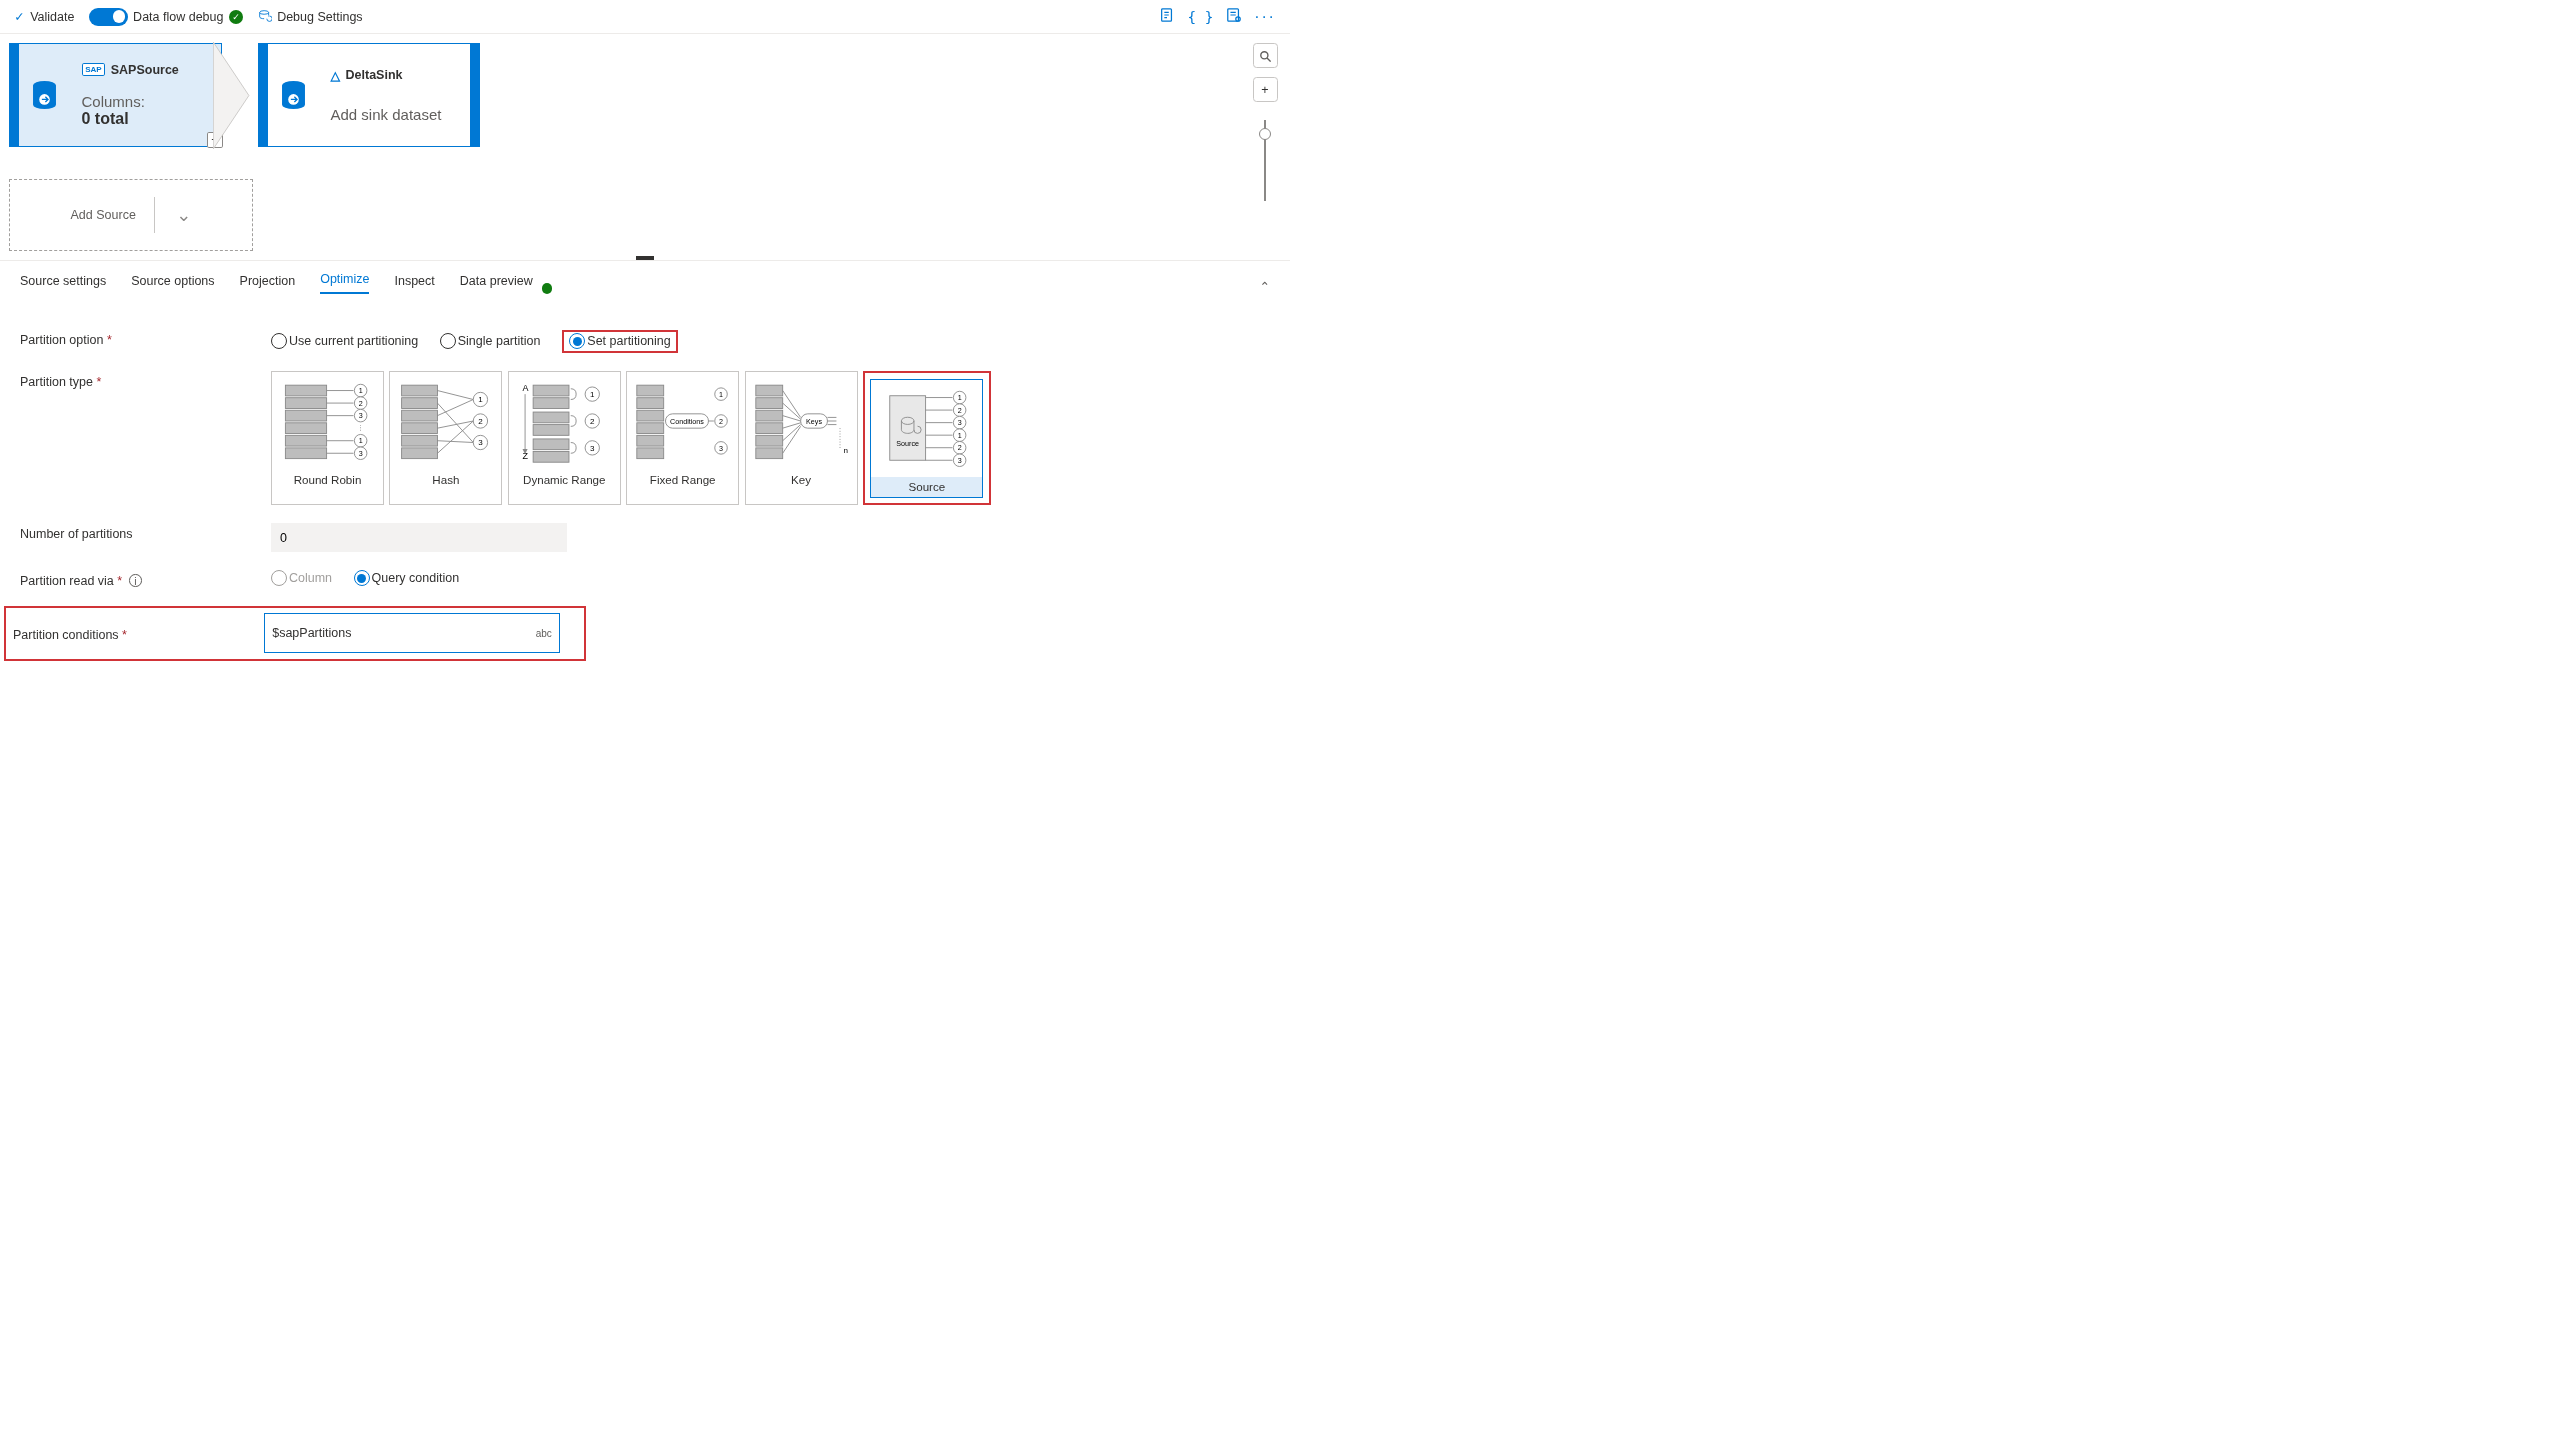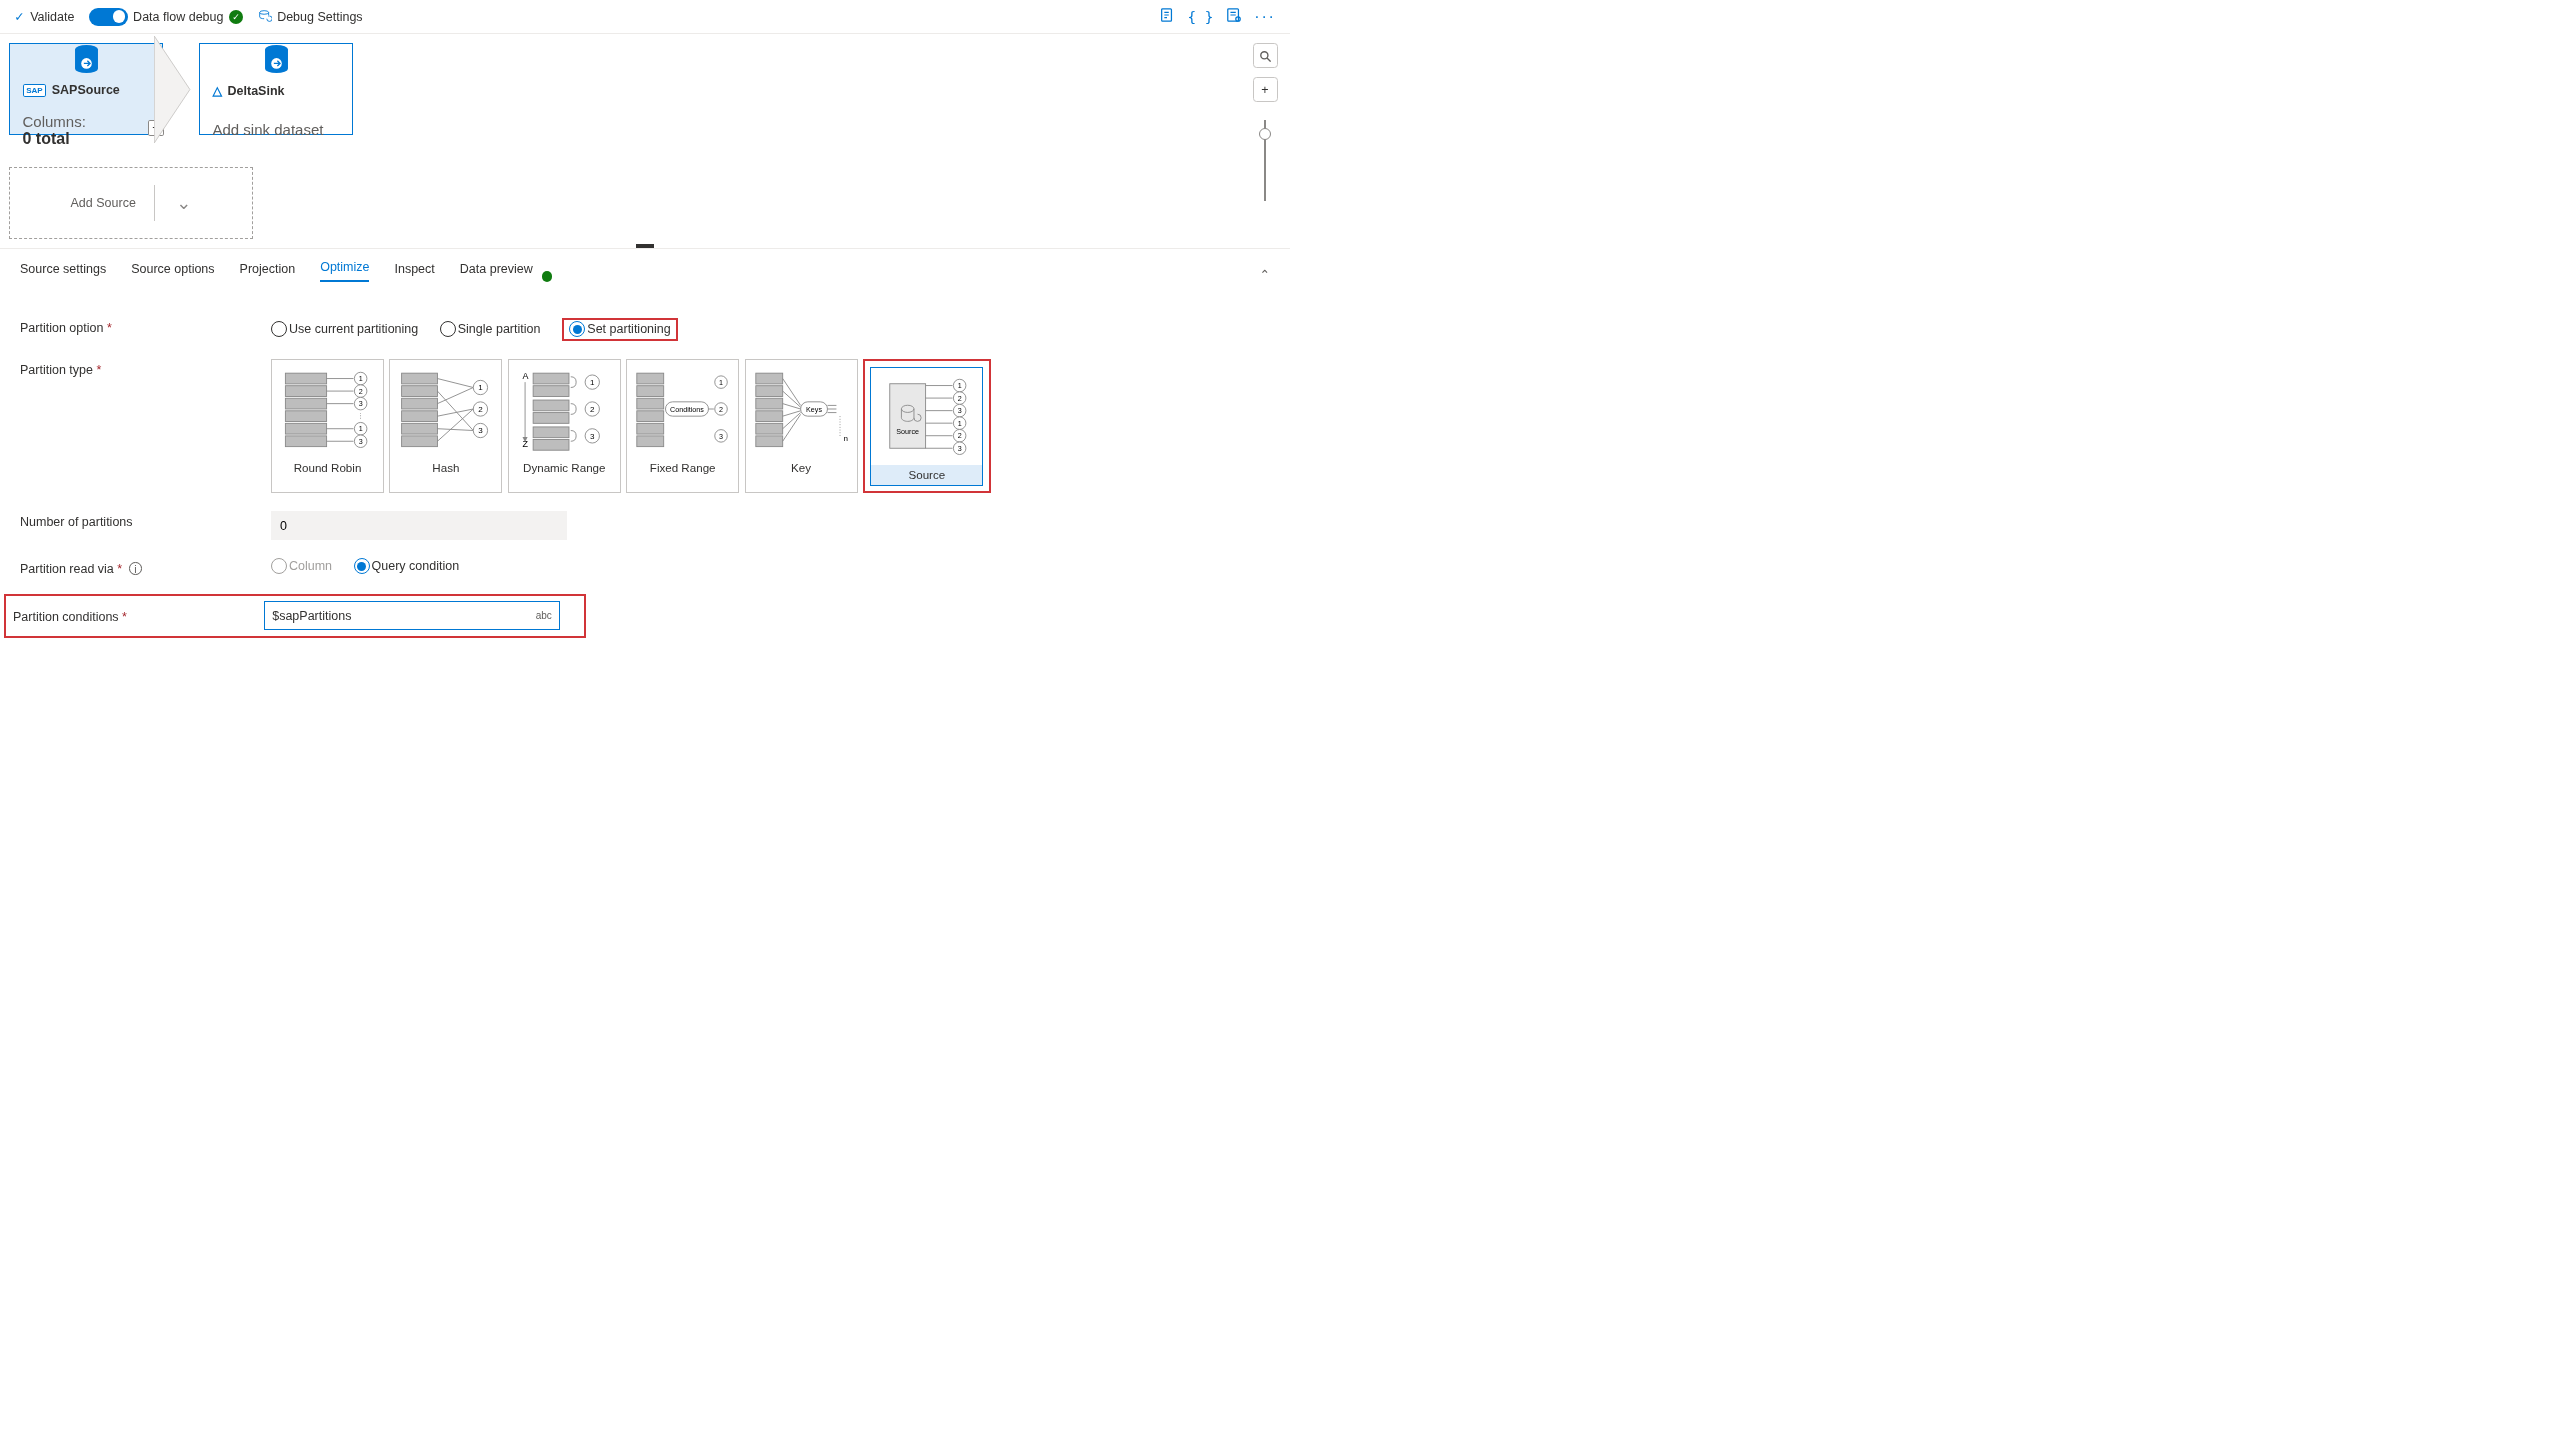--- a/index.html
+++ b/index.html
@@ -6,21 +6,21 @@
 body { font-family: "Segoe UI", -apple-system, sans-serif; font-size: 12.5px; color: #323130; background: #fff; width: 1290px; }
 .toolbar { display: flex; align-items: center; padding: 7.2px 14.3px; gap: 14.3px; border-bottom: 0.9px solid #edebe9; }
 .toolbar-right { margin-left: auto; display: flex; gap: 12.5px; align-items: center; }
 .tb-item { display: flex; align-items: center; gap: 5.4px; cursor: pointer; }
 .tb-icon { color: #0078d4; }
 .toggle { width: 39px; height: 18px; border-radius: 9px; background: #0078d4; position: relative; cursor: pointer; }
 .toggle::after { content: ""; position: absolute; width: 12.5px; height: 12.5px; background: #fff; border-radius: 50%; top: 2.7px; right: 2.7px; }
 .status-dot { width: 14.3px; height: 14.3px; background: #107c10; border-radius: 50%; display: inline-flex; align-items: center; justify-content: center; color: #fff; font-size: 9px; }
 .canvas { padding: 9px; position: relative; min-height: 215px; border-bottom: 0.9px solid #edebe9; }
 .flow { display: flex; align-items: stretch; gap: 0; }
-.node { display: flex; align-items: center; border: 0.9px solid #0078d4; background: #deecf9; height: 92px; position: relative; flex-direction: column; }
+.node { display: flex; align-items: center; border: 0.9px solid #0078d4; background: #deecf9; height: 104px; position: relative; }
 .node.sink { background: #fff; border-color: #0078d4; }
 .node-bar { width: 9px; background: #0078d4; height: 100%; }
 .node-icon { width: 50px; display: flex; align-items: center; justify-content: center; }
 .db-cyl { width: 27px; height: 30px; }
 .node-body { padding: 9px 12.5px; min-width: 152px; }
 .node-title { font-weight: 600; display: flex; align-items: center; gap: 5.4px; }
 .node-sub { color: #605e5c; font-size: 15px; margin-top: 16px; }
 .node-sub2 { font-weight: 600; font-size: 16px; }
 .arrowgap { width: 36px; display: flex; align-items: center; justify-content: center; position: relative; }
 .arrowgap svg { position: absolute; left: -9px; }
@@ -50,21 +50,21 @@
 .hl-red { border: 2.7px solid #d13438; padding: 1.8px 5.4px; }
 .cards { display: flex; gap: 5.4px; }
 .card { width: 113px; border: 0.9px solid #c8c6c4; display: flex; flex-direction: column; align-items: center; cursor: pointer; }
 .card-img { height: 97px; width: 100%; display: flex; align-items: center; justify-content: center; background: #fff; }
 .card-label { padding: 3.6px; font-size: 11.6px; }
 .card.sel { border: 1.8px solid #0078d4; background: #deecf9; }
 .card-wrap-hl { border: 2.7px solid #d13438; padding: 5.4px; }
 .num-input { width: 296px; height: 29px; border: none; background: #f3f2f1; padding: 0 9px; font-size: 12.5px; }
 .cond-wrap { display: flex; align-items: center; border: 2.7px solid #d13438; padding: 5.4px 7.2px; margin-left: -7.2px; width: 582px; }
 .cond-wrap .row-label { width: 251px; }
-.cond-input { width: 296px; height: 29px; border: 0.9px solid #0078d4; padding: 0 7.2px; display: flex; align-items: center; justify-content: space-between; background: #fff; }
+.cond-input { width: 296px; height: 40px; border: 0.9px solid #0078d4; padding: 0 7.2px; display: flex; align-items: center; justify-content: space-between; background: #fff; }
 .cond-input .abc { font-size: 10px; color: #605e5c; }
 .pt-svg { width: 99px; height: 86px; }
 .sap-badge { background:#fff; color:#0078d4; font-size:8px; font-weight:700; padding:0.9px 2.7px; border-radius:1.8px; border:0.9px solid #0078d4;}
 .delta-tri { color:#0078d4; font-weight:700; }
 .drag-handle{ width:18px; height:3.6px; background:#323130; margin: -5.4px auto 3.6px;}
 </style>
 </head>
 <body>
 
 <div class="toolbar">

